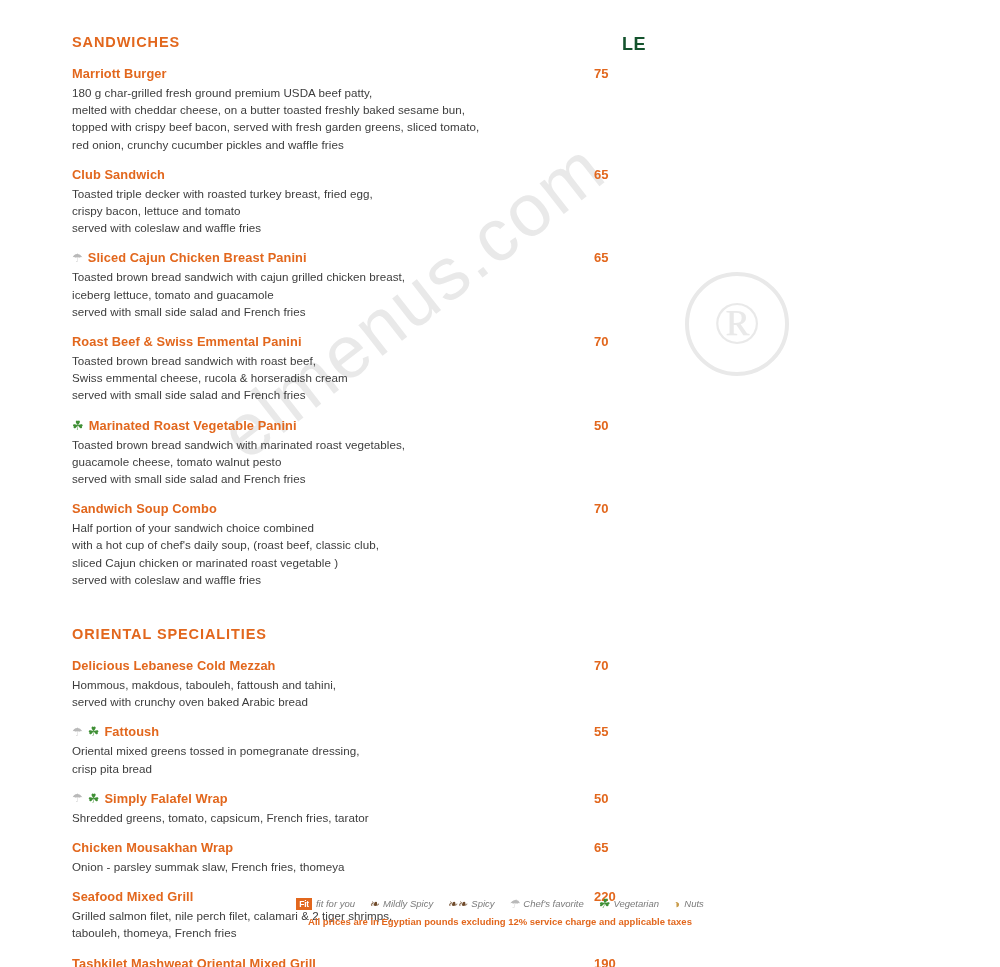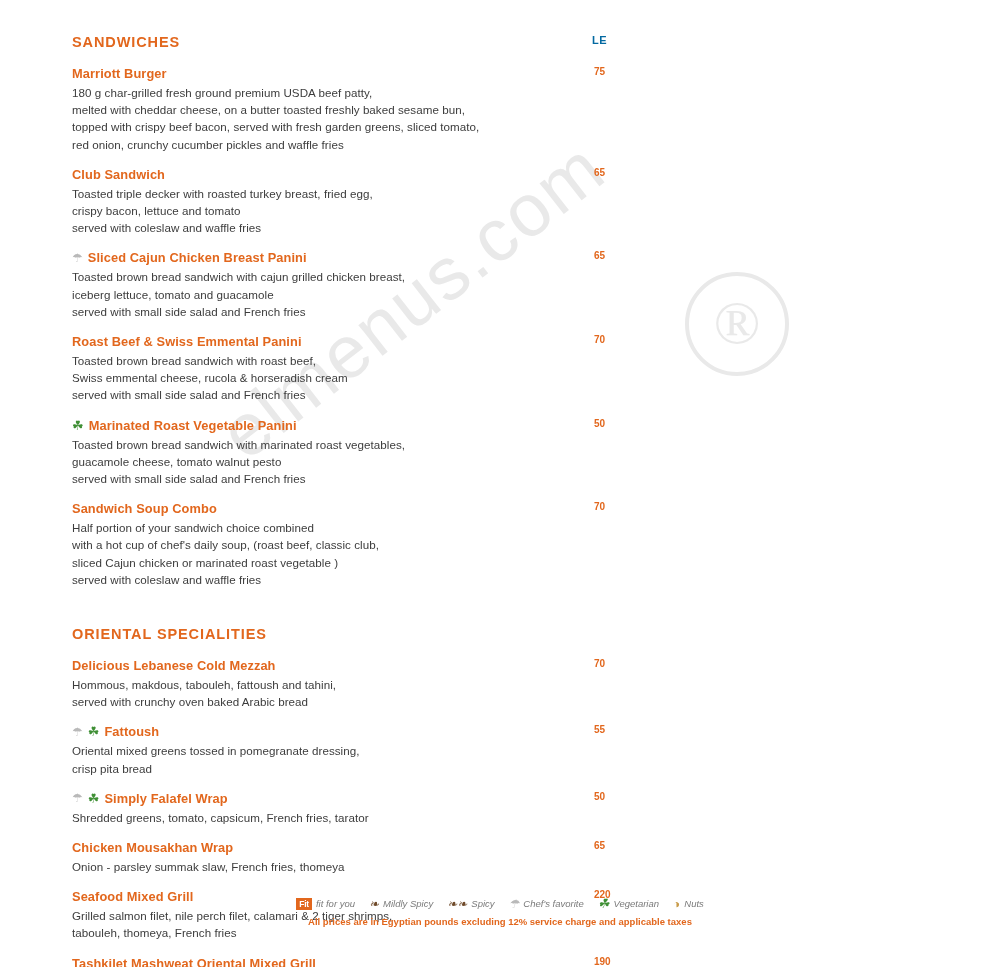--- a/index.html
+++ b/index.html
@@ -73,25 +73,25 @@
   }
   .section-title {
     margin-left: 72px;
     font-size: 14.5px;
     font-weight: bold;
     letter-spacing: 0.9px;
     color: #e2671d;
   }
   .section-price-head {
     position: absolute;
-    left: 592px;
-    font-size: 11px;
+    left: 622px;
+    font-size: 18px;
     font-weight: bold;
     letter-spacing: 0.6px;
-    color: #0369a1;
+    color: #14532d;
   }
   .item {
     position: relative;
     margin: 0 0 14px 0;
     padding-left: 72px;
   }
   .item-title-row {
     display: flex;
     align-items: center;
     gap: 5px;
@@ -100,21 +100,21 @@
   .item-title {
     font-size: 12.8px;
     font-weight: bold;
     color: #e2671d;
     letter-spacing: 0.1px;
   }
   .item-price {
     position: absolute;
     left: 594px;
     top: 0;
-    font-size: 10px;
+    font-size: 13px;
     font-weight: bold;
     color: #e2671d;
   }
   .item-desc {
     margin-top: 3px;
     font-size: 11.6px;
     line-height: 17.2px;
     color: #3c3c3c;
     letter-spacing: 0.05px;
   }

